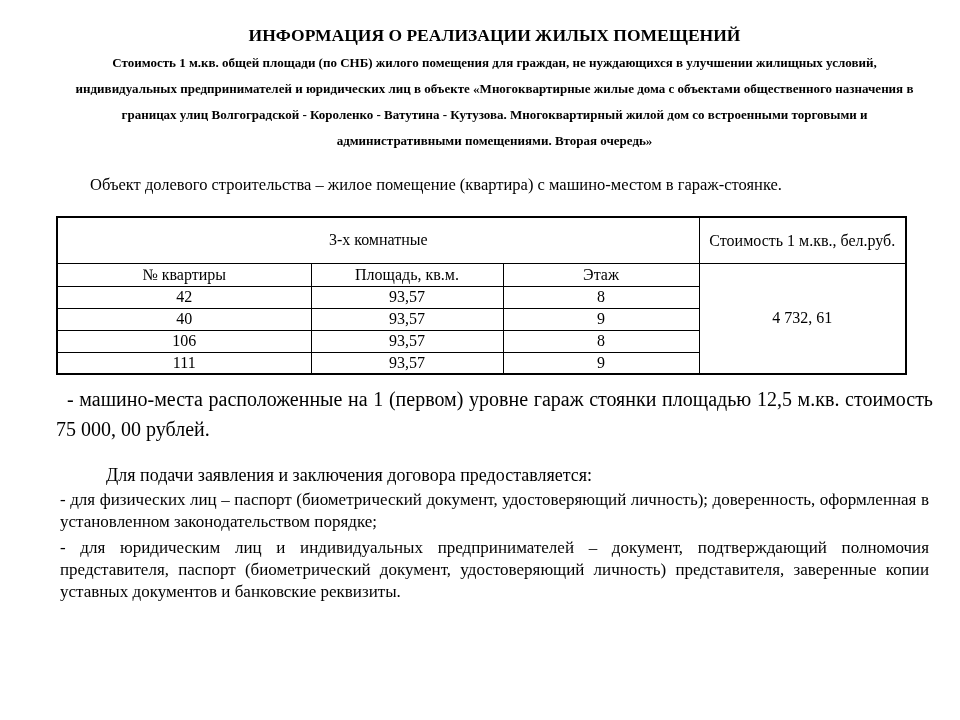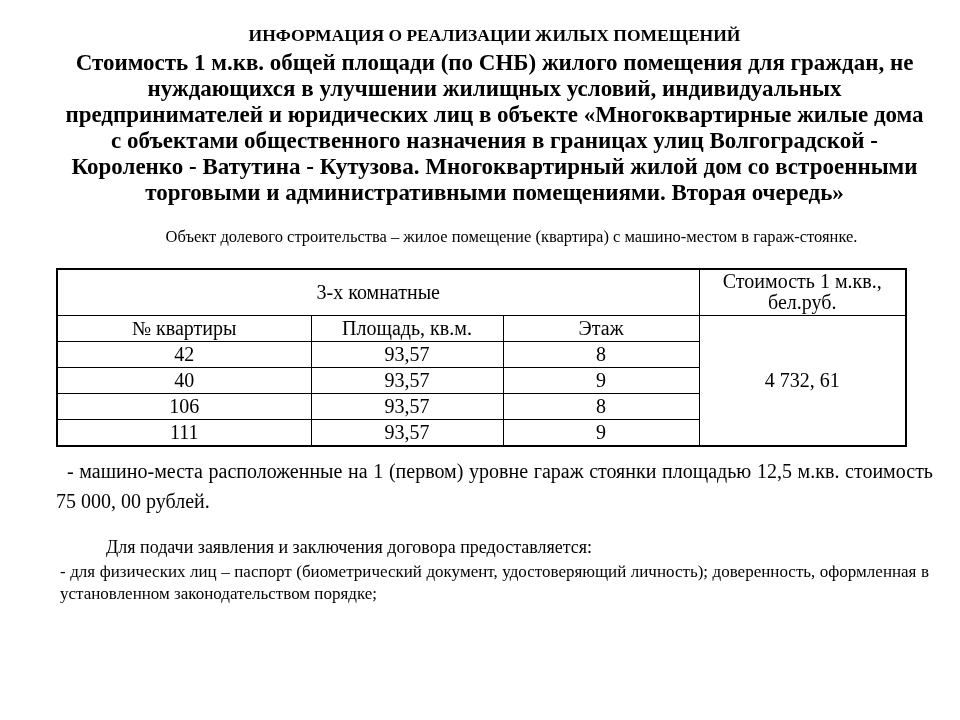--- a/index.html
+++ b/index.html
@@ -18,44 +18,43 @@
   .doc-title {
     text-align: center;
     font-weight: bold;
     font-size: 17.5px;
     line-height: 22px;
     margin: 0;
   }
   .intro-bold {
     font-weight: bold;
     text-align: center;
-    font-size: 23px;
+    font-size: 13px;
     line-height: 26px;
     margin: 4px auto 16px auto;
     width: 866px;
   }
   .object-line {
     font-size: 16.5px;
     line-height: 20px;
     margin: 21px 0 0 0;
     text-indent: 34px;
-    text-align: center;
   }
   table.price-table {
     border-collapse: collapse;
     margin-top: 21px;
     table-layout: fixed;
     width: 849px;
     border: 2px solid #000;
   }
   table.price-table td {
     border: 1px solid #000;
     text-align: center;
     vertical-align: middle;
-    font-size: 20px;
+    font-size: 16px;
     padding: 1px 4px;
   }
   td.group-cell { height: 46px; }
   td.price-header-cell { height: 46px; line-height: 21px; padding: 2px 18px; }
   tr.subheader-row td { height: 23px; font-family: Liberation Serif, serif; }
   tr.data-row td { height: 22px; }
   td.price-value-cell { font-size: 16.5px; }
   .parking-note {
     font-size: 20px;
     line-height: 30px;
@@ -133,15 +132,16 @@
       </tr>
     </tbody>
   </table>
 
   <p class="parking-note">- машино-места расположенные на 1 (первом) уровне гараж стоянки площадью 12,5 м.кв. стоимость 75 000, 00 рублей.</p>
 
   <p class="docs-intro">Для подачи заявления и заключения договора предоставляется:</p>
 
   <p class="docs-item">- для физических лиц – паспорт (биометрический документ, удостоверяющий личность); доверенность, оформленная в установленном законодательством порядке;</p>
 
+  <p class="docs-item">- для юридическим лиц и индивидуальных предпринимателей – документ, подтверждающий полномочия представителя, паспорт (биометрический документ, удостоверяющий личность) представителя, заверенные копии уставных документов и банковские реквизиты.</p>
 
 
 </div>
 
 </body></html>

